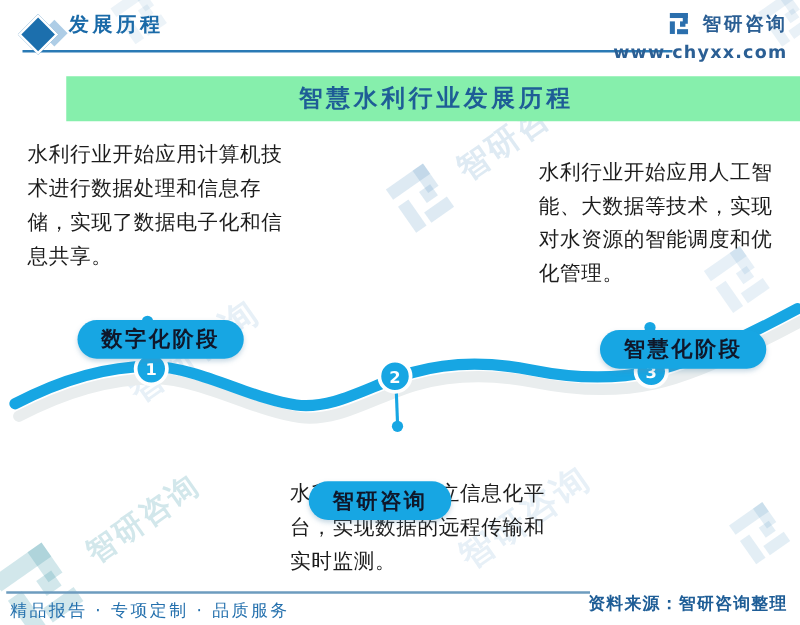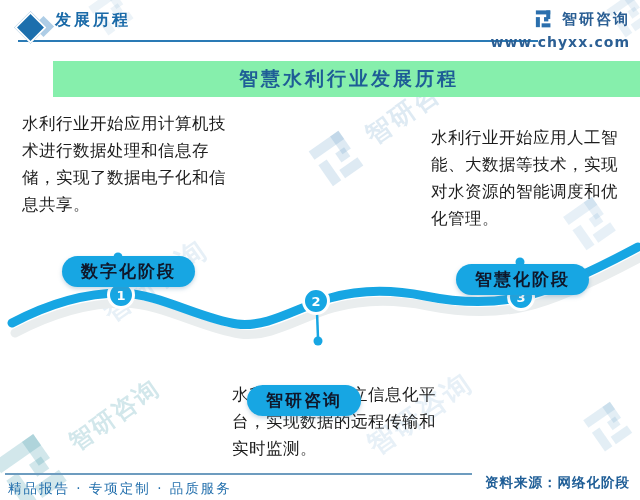--- a/index.html
+++ b/index.html
@@ -35,21 +35,21 @@
   .desc-1{left:22px;top:110px;width:205px;}
   .desc-3{left:431px;top:124px;width:202px;}
   .desc-2{left:232px;top:381px;width:208px;}
 
   
   .stage-pill{position:absolute;background:#17a6e3;color:#0f172a;font-size:17px;font-weight:bold;
       letter-spacing:2px;border-radius:16px;padding:4px 19px;z-index:3;
       box-shadow:0 2px 4px rgba(90,140,175,.35);white-space:nowrap;margin-top:38px;}
   .pill-1{left:62px;top:218px;}
   .pill-2{left:247px;top:347px;}
-  .pill-3{left:456px;top:226px;}
+  .pill-3{left:480px;top:226px;}
 
   
   .timeline{position:absolute;left:0;top:0;width:640px;height:500px;z-index:2;}
   .num{fill:#fff;font-size:13px;font-weight:bold;text-anchor:middle;
       font-family:"DejaVu Sans","Liberation Sans",sans-serif;}
 
   
   .ftr-line{position:absolute;left:5px;top:473px;width:467px;height:2px;background:#6d9cbf;z-index:2;}
   .ftr-services{position:absolute;left:8px;top:480px;font-size:13.5px;font-weight:normal;
       color:#2470ad;letter-spacing:2px;z-index:2;}
@@ -162,15 +162,15 @@
     <circle cx="121" cy="295" r="12.5" fill="#17a6e3" stroke="#fff" stroke-width="3"></circle>
     <circle cx="316" cy="301" r="12.5" fill="#17a6e3" stroke="#fff" stroke-width="3"></circle>
     <circle cx="521" cy="297" r="12.5" fill="#17a6e3" stroke="#fff" stroke-width="3"></circle>
     <text class="num" x="121" y="300">1</text>
     <text class="num" x="316" y="306">2</text>
     <text class="num" x="521" y="302">3</text>
   </svg>
 
   <div class="ftr-line"></div>
   <div class="ftr-services">精品报告 · 专项定制 · 品质服务</div>
-  <div class="ftr-source">资料来源：网络化阶段</div>
+  <div class="ftr-source">资料来源：智研咨询整理</div>
 
 </div>
 
 </body></html>

